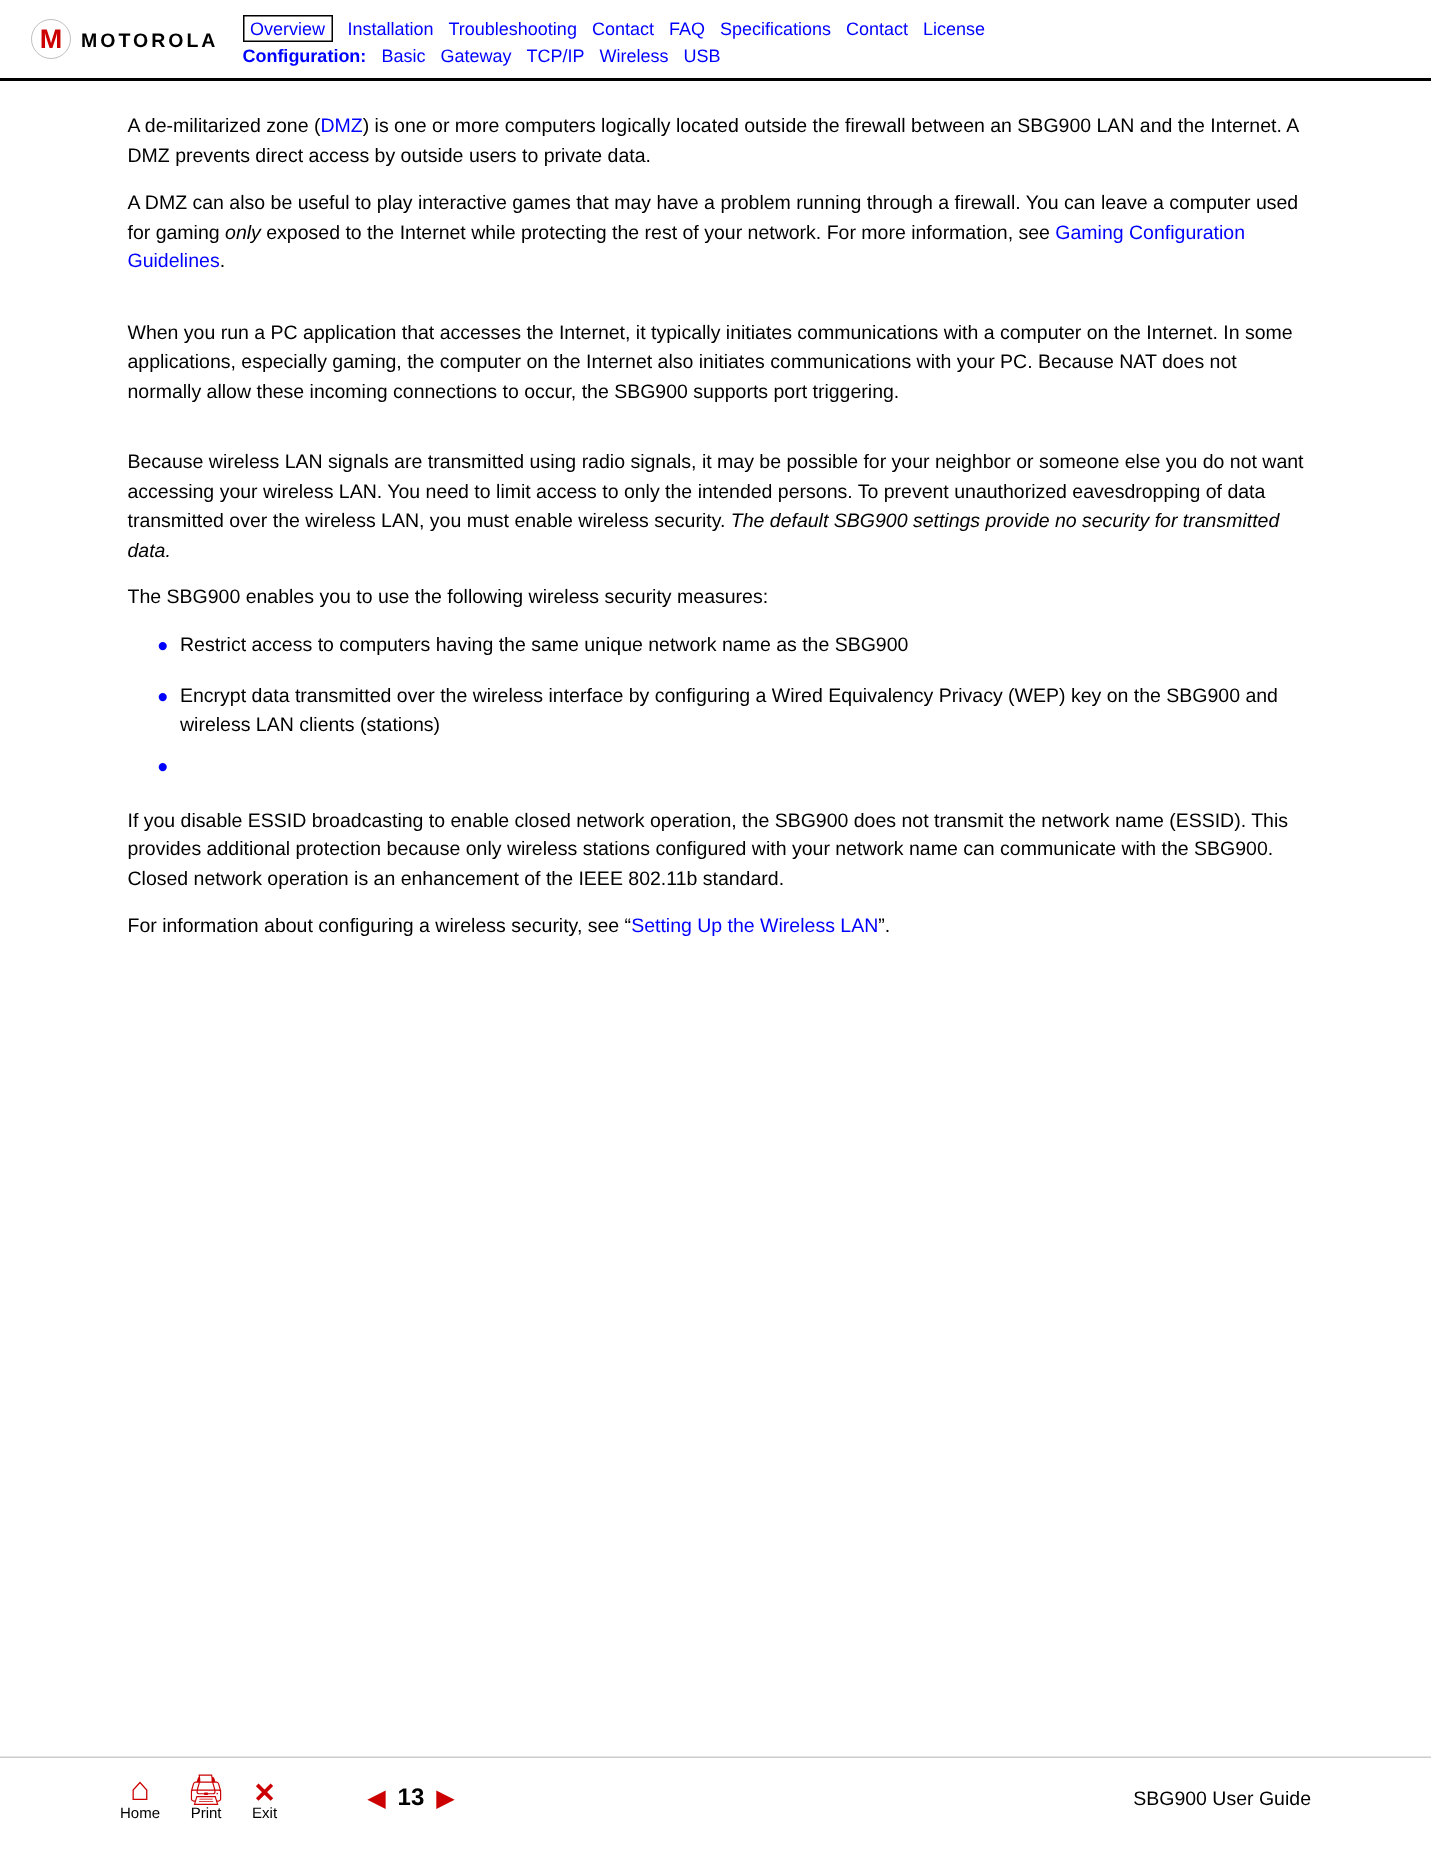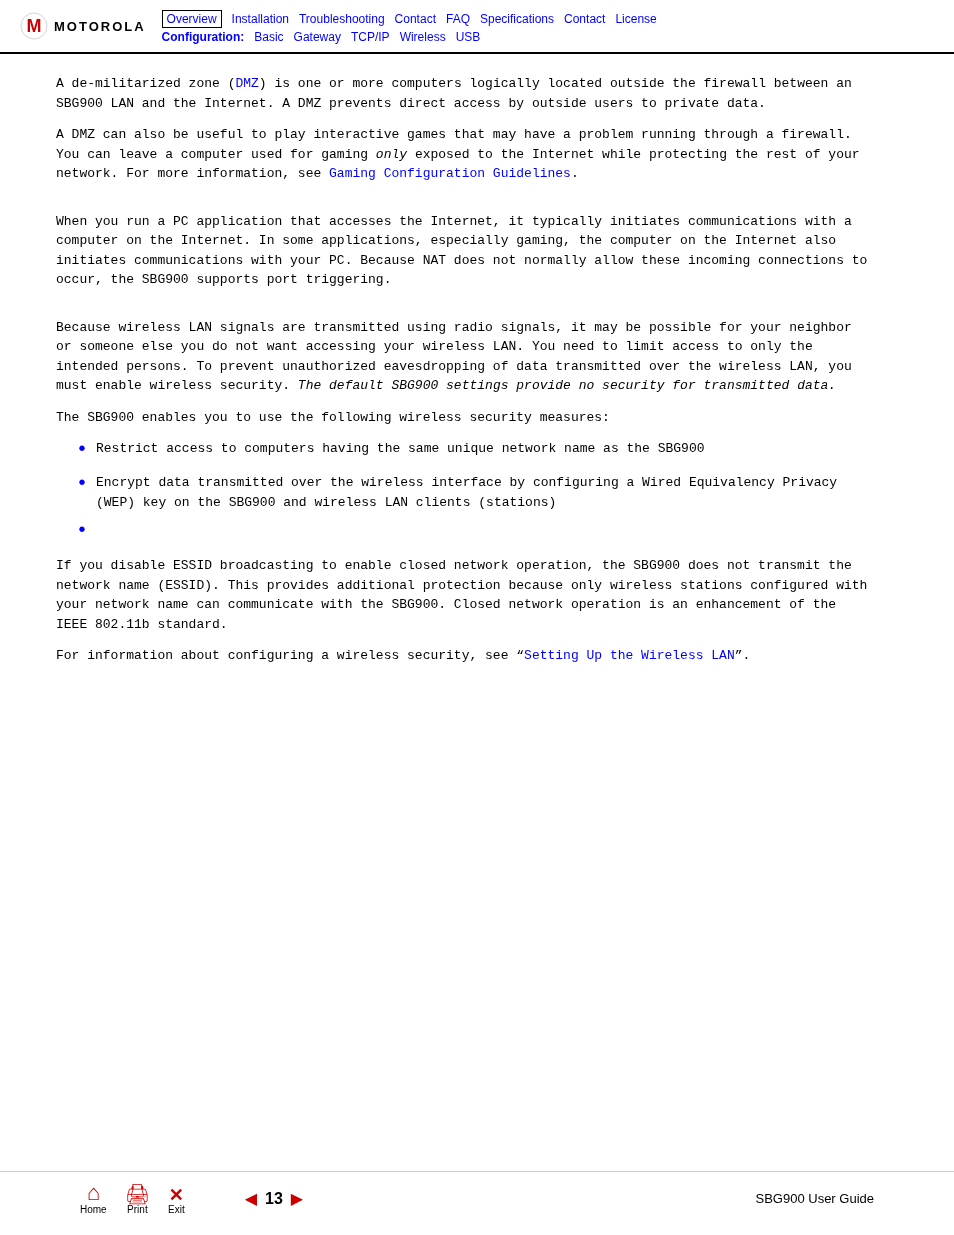--- a/index.html
+++ b/index.html
@@ -62,22 +62,21 @@
       text-decoration: none;
     }
     .config-label {
       font-size: 12px;
       font-weight: bold;
       color: #00f;
     }
 
     
     .content {
-      padding: 20px 80px 20px 56px;
-      font-family: Liberation Mono, monospace;
+      padding: 20px 80px 20px 85px;
     }
 
     .section {
       margin-bottom: 28px;
     }
 
     .paragraph {
       margin-bottom: 12px;
       line-height: 1.5;
       font-size: 13px;

